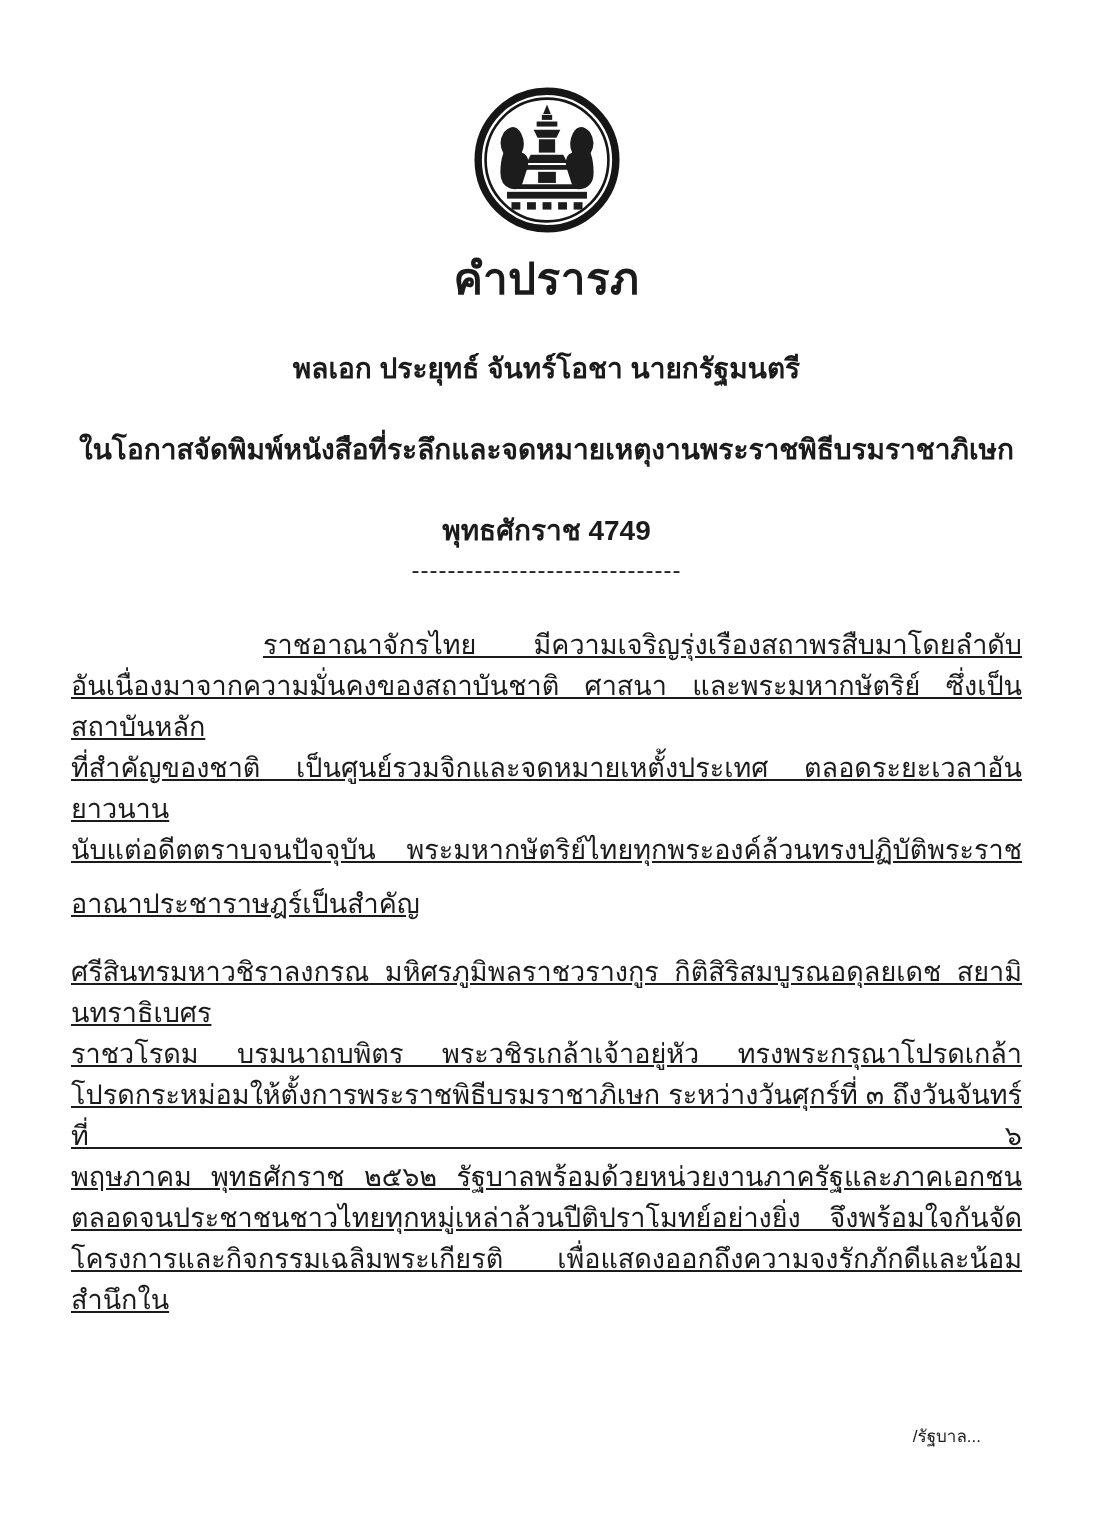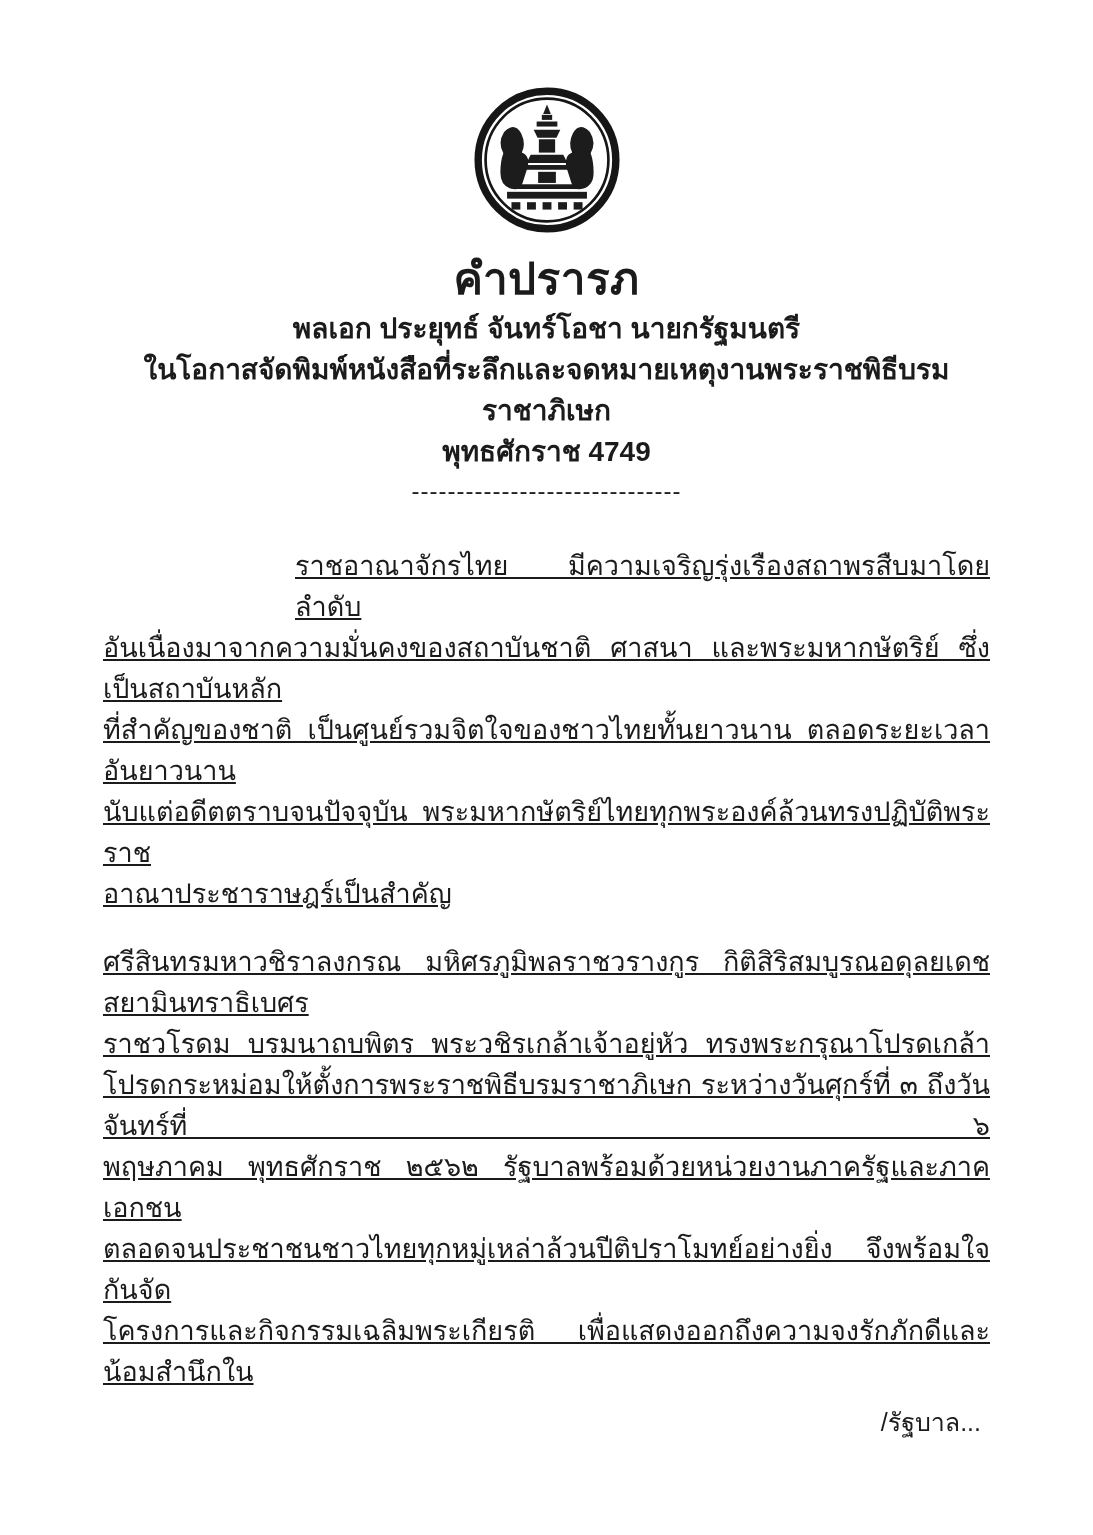--- a/index.html
+++ b/index.html
@@ -9,21 +9,21 @@
   }
   .page {
     position: relative;
     width: 1093px;
     height: 1535px;
     margin: 0 auto;
     background: #ffffff;
     color: #1b1b1b;
     font-family: "Liberation Sans", "DejaVu Sans", sans-serif;
     box-sizing: border-box;
-    padding: 0 103px;
+    padding: 0 71px;
     overflow: hidden;
   }
   .emblem {
     width: 148px;
     height: 148px;
     margin: 86px auto 16px auto;
   }
   .emblem svg { display: block; width: 100%; height: 100%; }
   .doc-title {
     margin: 0;
@@ -31,20 +31,21 @@
     font-size: 44px;
     font-weight: 700;
     line-height: 58px;
     letter-spacing: 0.5px;
   }
   .subtitle-line {
     text-align: center;
     font-size: 28px;
     font-weight: 700;
     line-height: 41px;
+    margin-top: 40px;
   }
   .divider {
     text-align: center;
     font-size: 24px;
     font-weight: 400;
     line-height: 26px;
     margin-top: 6px;
     letter-spacing: 1px;
     color: #222222;
   }
@@ -58,27 +59,28 @@
   .line {
     line-height: 41px;
     text-align: justify;
     text-align-last: justify;
     -moz-text-align-last: justify;
     white-space: normal;
   }
   .line.first { padding-left: 192px; }
   .line.last {
     text-align-last: left;
+    margin-top: 13px;
     -moz-text-align-last: left;
   }
   .page-marker {
     position: absolute;
     right: 112px;
-    bottom: 92px;
-    font-size: 25px;
+    bottom: 78px;
+    font-size: 17px;
     line-height: 41px;
     text-align: right;
   }
 </style>
 </head>
 <body>
 
 <div class="page">
 
   <div class="emblem">
@@ -111,21 +113,21 @@
   <div class="subtitle-line">พลเอก ประยุทธ์ จันทร์โอชา นายกรัฐมนตรี</div>
   <div class="subtitle-line">ในโอกาสจัดพิมพ์หนังสือที่ระลึกและจดหมายเหตุงานพระราชพิธีบรมราชาภิเษก</div>
   <div class="subtitle-line">พุทธศักราช 4749</div>
 
   <div class="divider">------------------------------</div>
 
   <div class="doc-body">
     <div class="paragraph">
         <div class="line first">ราชอาณาจักรไทย มีความเจริญรุ่งเรืองสถาพรสืบมาโดยลำดับ</div>
         <div class="line">อันเนื่องมาจากความมั่นคงของสถาบันชาติ ศาสนา และพระมหากษัตริย์ ซึ่งเป็นสถาบันหลัก</div>
-        <div class="line">ที่สำคัญของชาติ เป็นศูนย์รวมจิตใจของชาวไทยทั้นยาวนาน ตลอดระยะเวลาอันยาวนาน</div>
+        <div class="line">ที่สำคัญของชาติ เป็นศูนย์รวมจิกและจดหมายเหตั้งประเทศ ตลอดระยะเวลาอันยาวนาน</div>
         <div class="line">นับแต่อดีตตราบจนปัจจุบัน พระมหากษัตริย์ไทยทุกพระองค์ล้วนทรงปฏิบัติพระราช</div>
         <div class="line last">อาณาประชาราษฎร์เป็นสำคัญ</div>
       </div>
     <div class="paragraph">
         <div class="line">ศรีสินทรมหาวชิราลงกรณ มหิศรภูมิพลราชวรางกูร กิติสิริสมบูรณอดุลยเดช สยามินทราธิเบศร</div>
         <div class="line">ราชวโรดม บรมนาถบพิตร พระวชิรเกล้าเจ้าอยู่หัว ทรงพระกรุณาโปรดเกล้า</div>
         <div class="line">โปรดกระหม่อมให้ตั้งการพระราชพิธีบรมราชาภิเษก ระหว่างวันศุกร์ที่ ๓ ถึงวันจันทร์ที่ ๖</div>
         <div class="line">พฤษภาคม พุทธศักราช ๒๕๖๒ รัฐบาลพร้อมด้วยหน่วยงานภาครัฐและภาคเอกชน</div>
         <div class="line">ตลอดจนประชาชนชาวไทยทุกหมู่เหล่าล้วนปีติปราโมทย์อย่างยิ่ง จึงพร้อมใจกันจัด</div>
         <div class="line">โครงการและกิจกรรมเฉลิมพระเกียรติ เพื่อแสดงออกถึงความจงรักภักดีและน้อมสำนึกใน</div>

